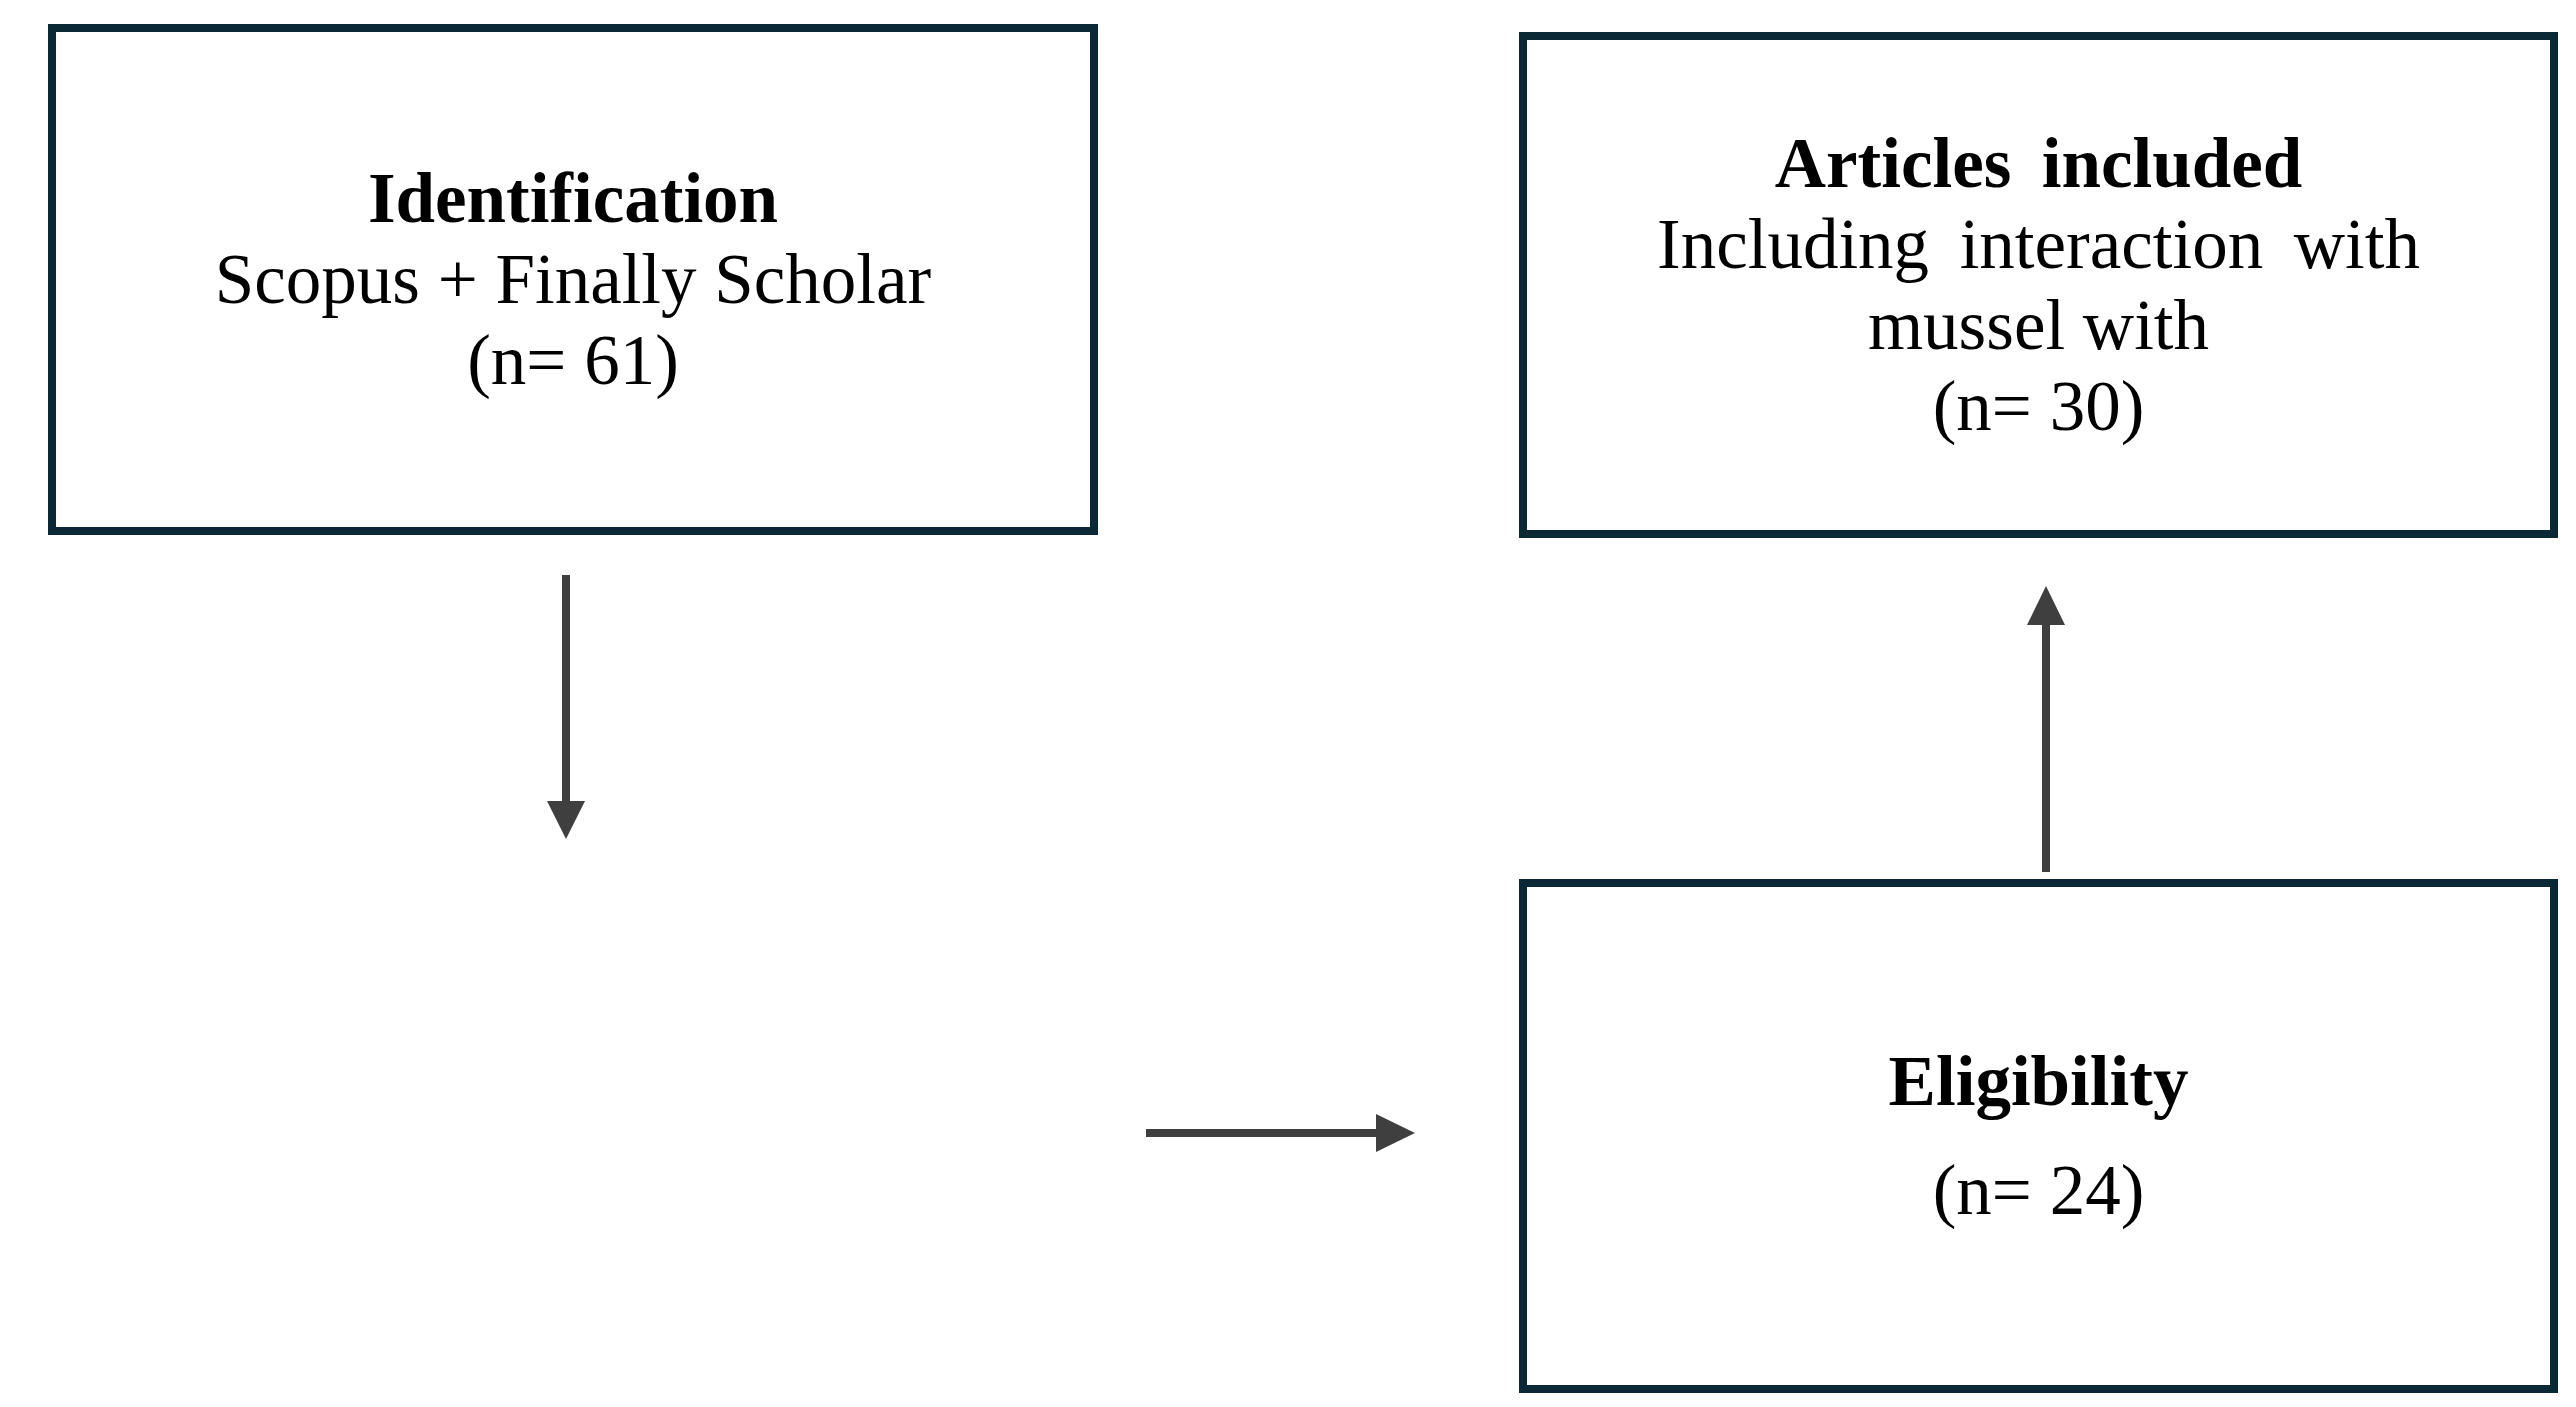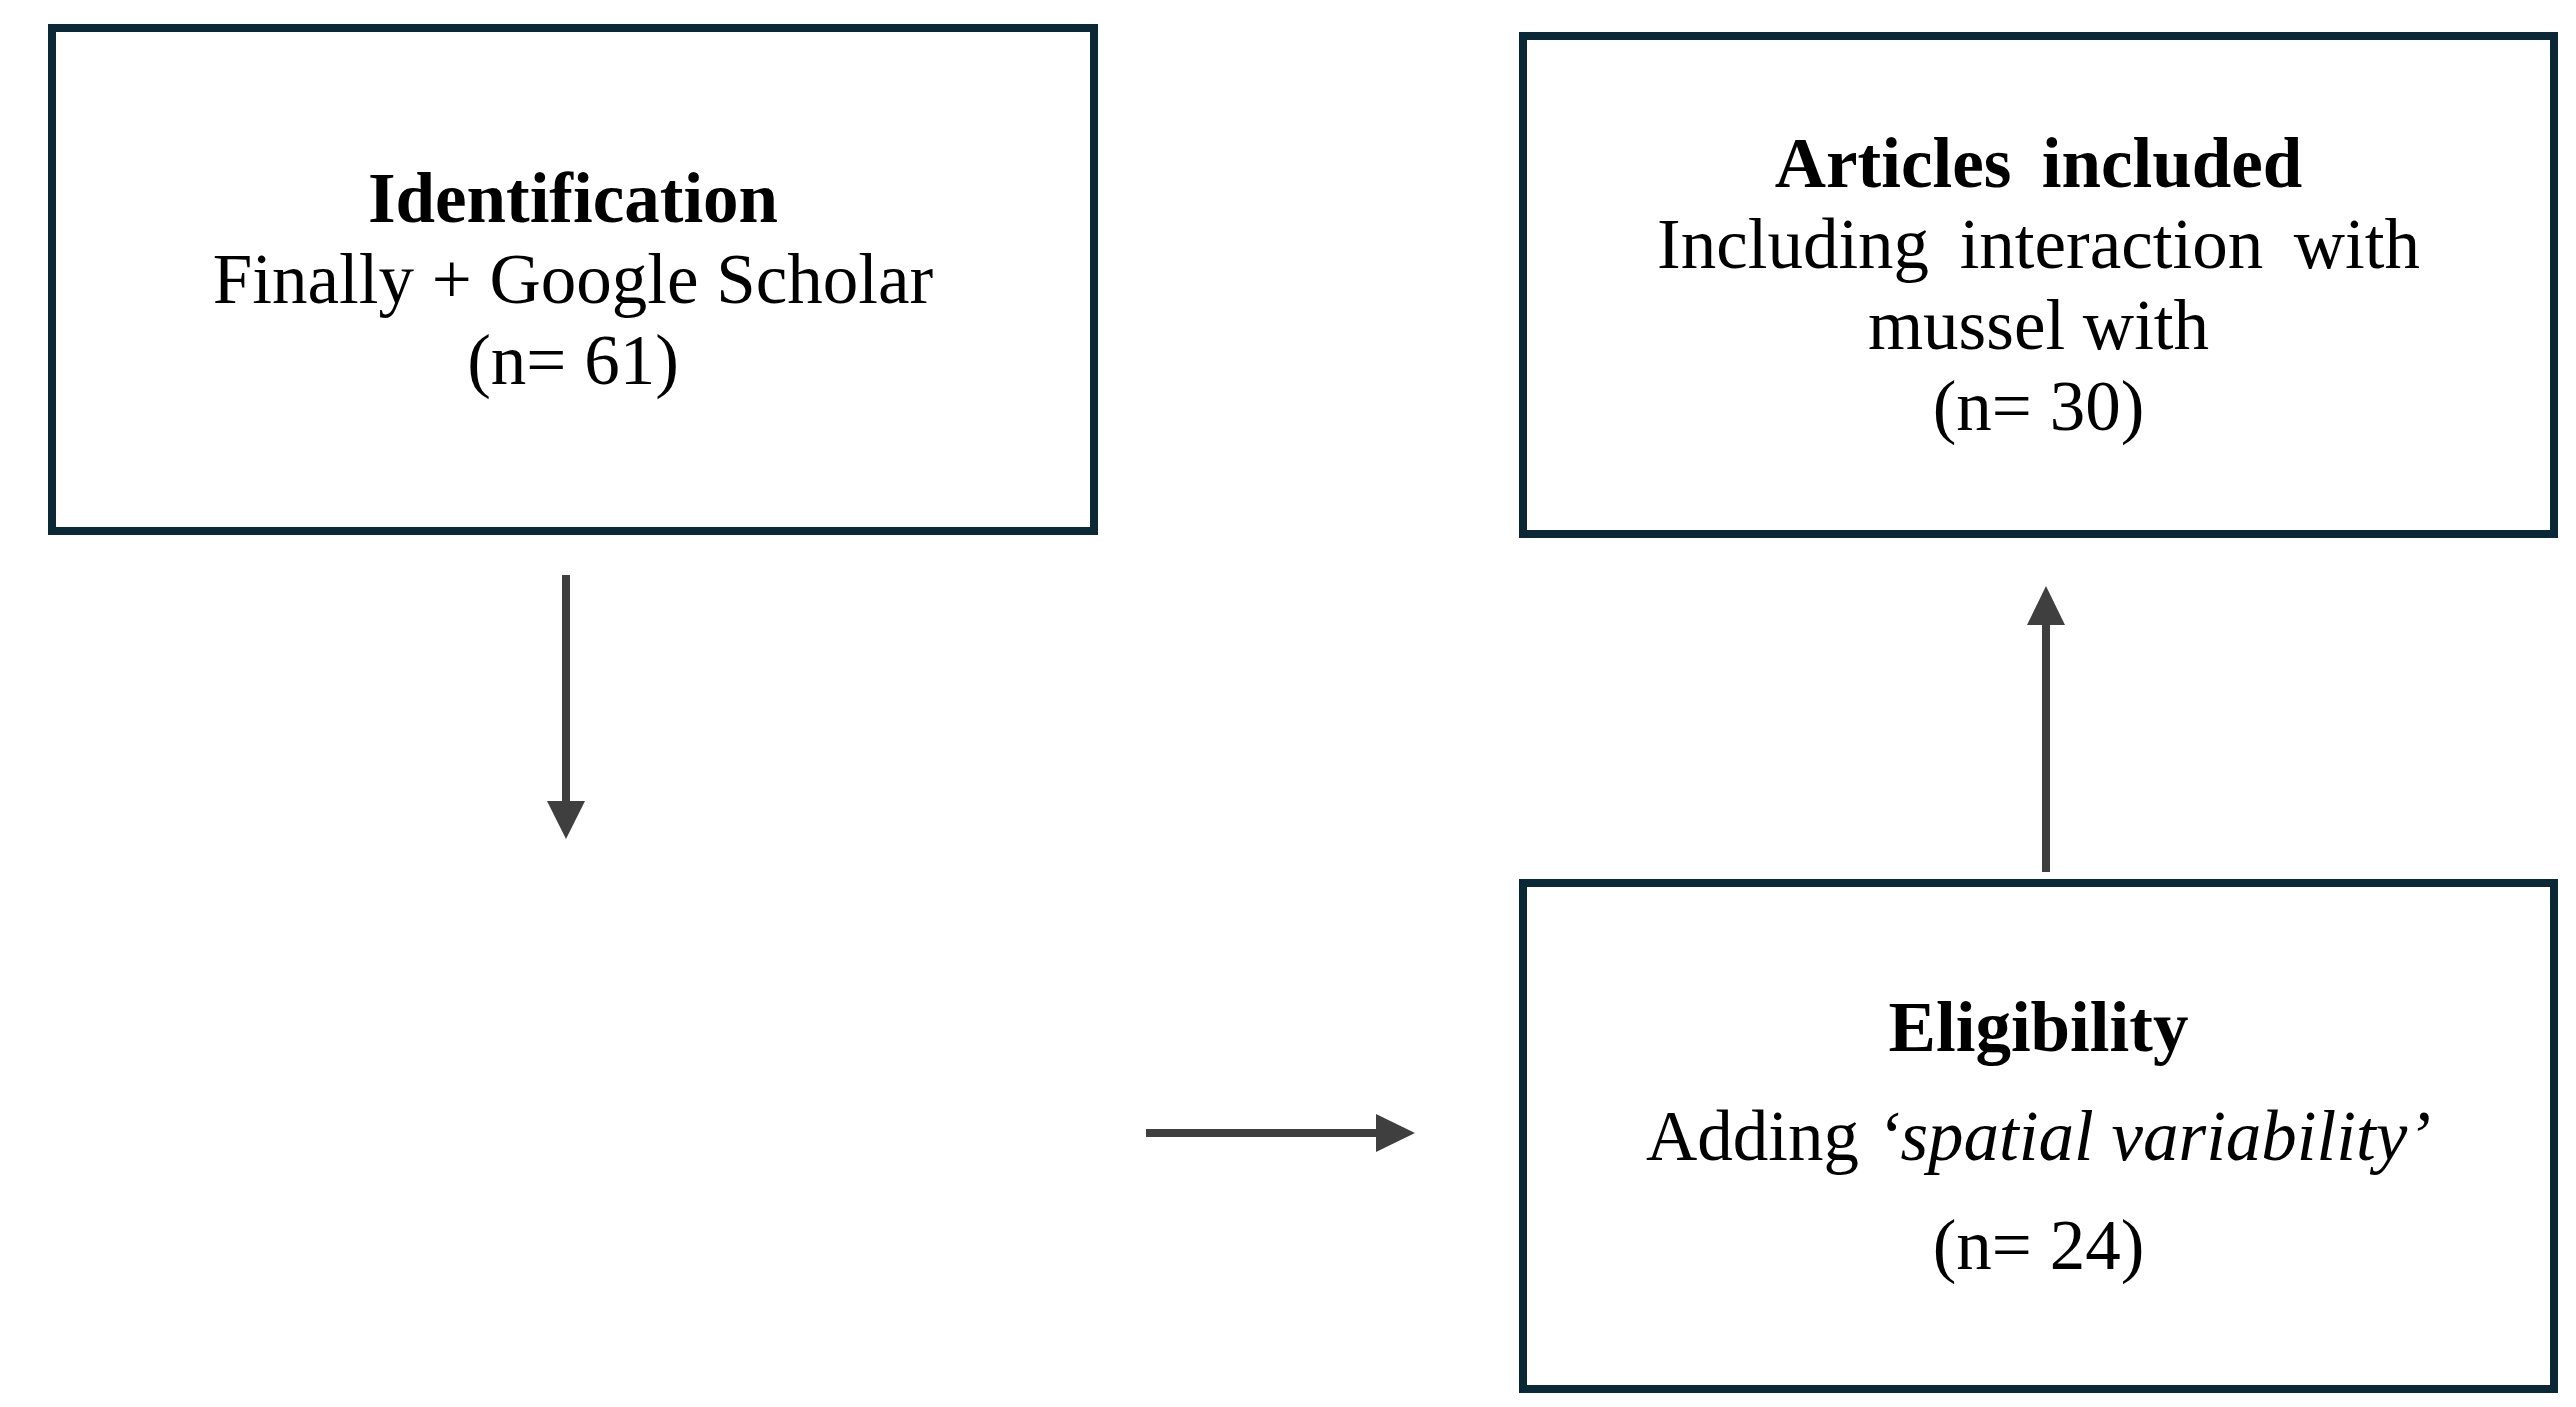--- a/index.html
+++ b/index.html
@@ -85,35 +85,34 @@
   #up-arrow .shaft-v    { height: 247px; }
   #right-arrow .shaft-h { width: 230px; }
 </style>
 </head>
 <body style="--page-bg: #ffffff; --box-border: #0a2836; --arrow: #3f3f3f; --text: #000000;">
 
 <div class="canvas">
 
   <div class="flow-box" id="identification-box">
     <div class="box-line box-title">Identification</div>
-    <div class="box-line">Finally + Google Scholar</div>
+    <div class="box-line">Scopus + Finally Scholar</div>
     <div class="box-line">(n= 61)</div>
   </div>
 
   <div class="flow-box" id="finally-box">
     <div class="box-line box-title wide-words">Articles included</div>
     <div class="box-line wide-words">Including interaction with</div>
     <div class="box-line">mussel with</div>
     <div class="box-line">(n= 30)</div>
   </div>
 
 
   <div class="flow-box" id="eligibility-box">
     <div class="box-line box-title">Eligibility</div>
-    <div class="box-line"><span>Adding </span><span class="italic">‘spatial variability’</span></div>
     <div class="box-line">(n= 24)</div>
   </div>
 
   <div class="arrow-v" id="down-arrow">
     <div class="shaft-v"></div>
     <div class="head-down"></div>
   </div>
 
   <div class="arrow-h" id="right-arrow">
     <div class="shaft-h"></div>

